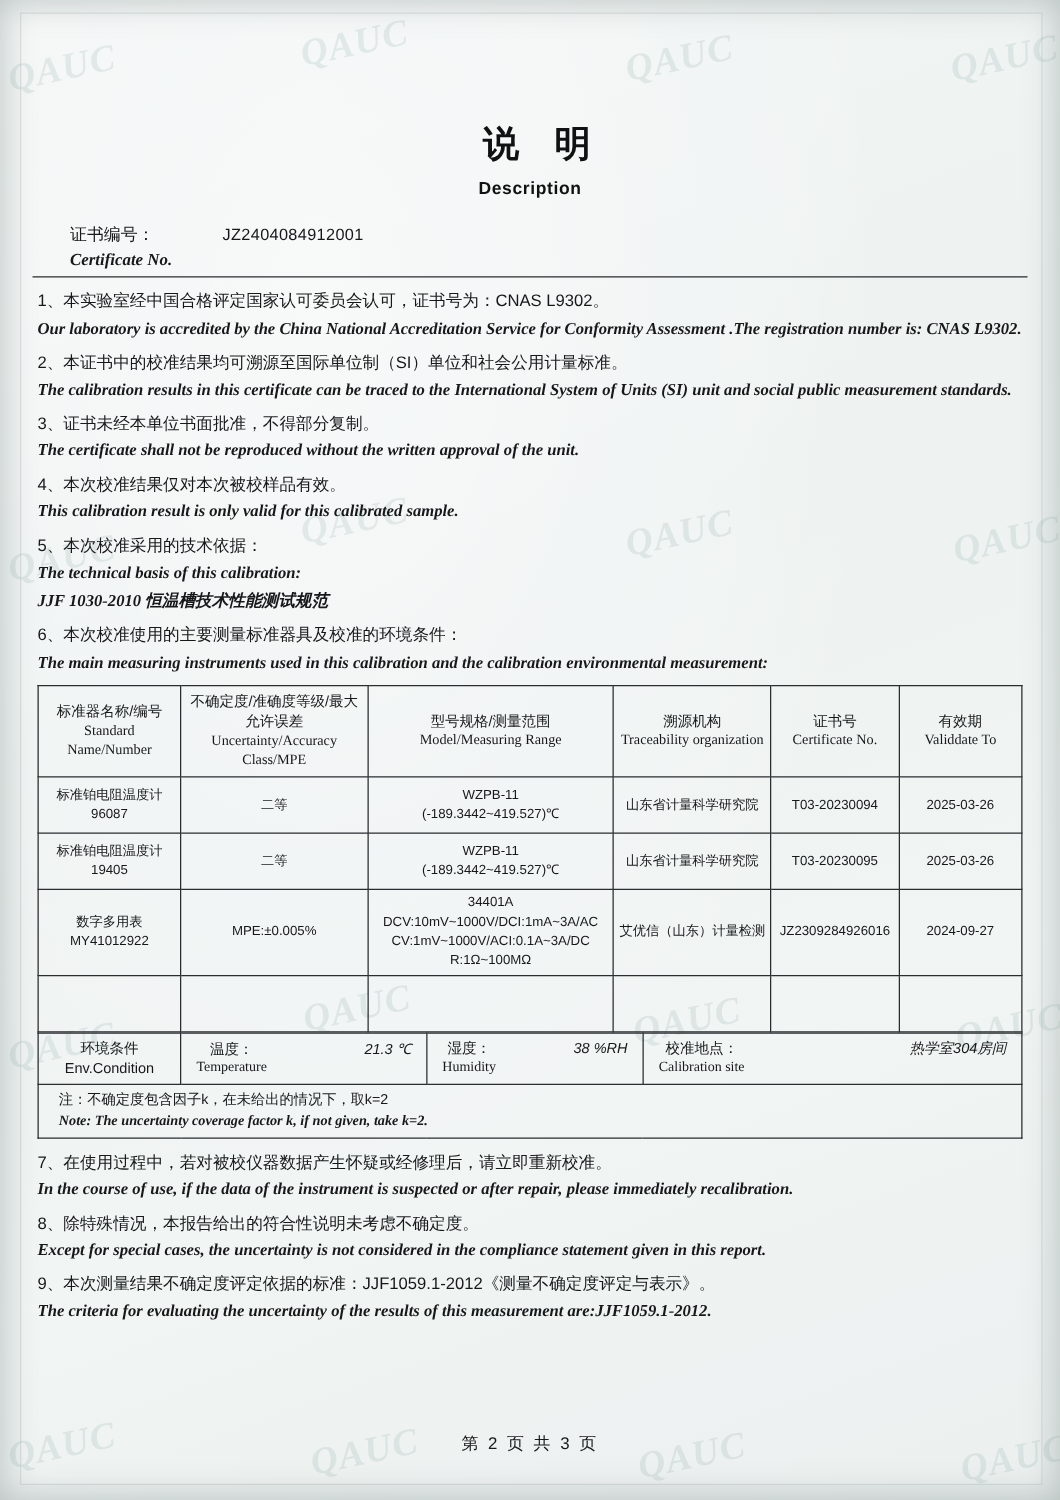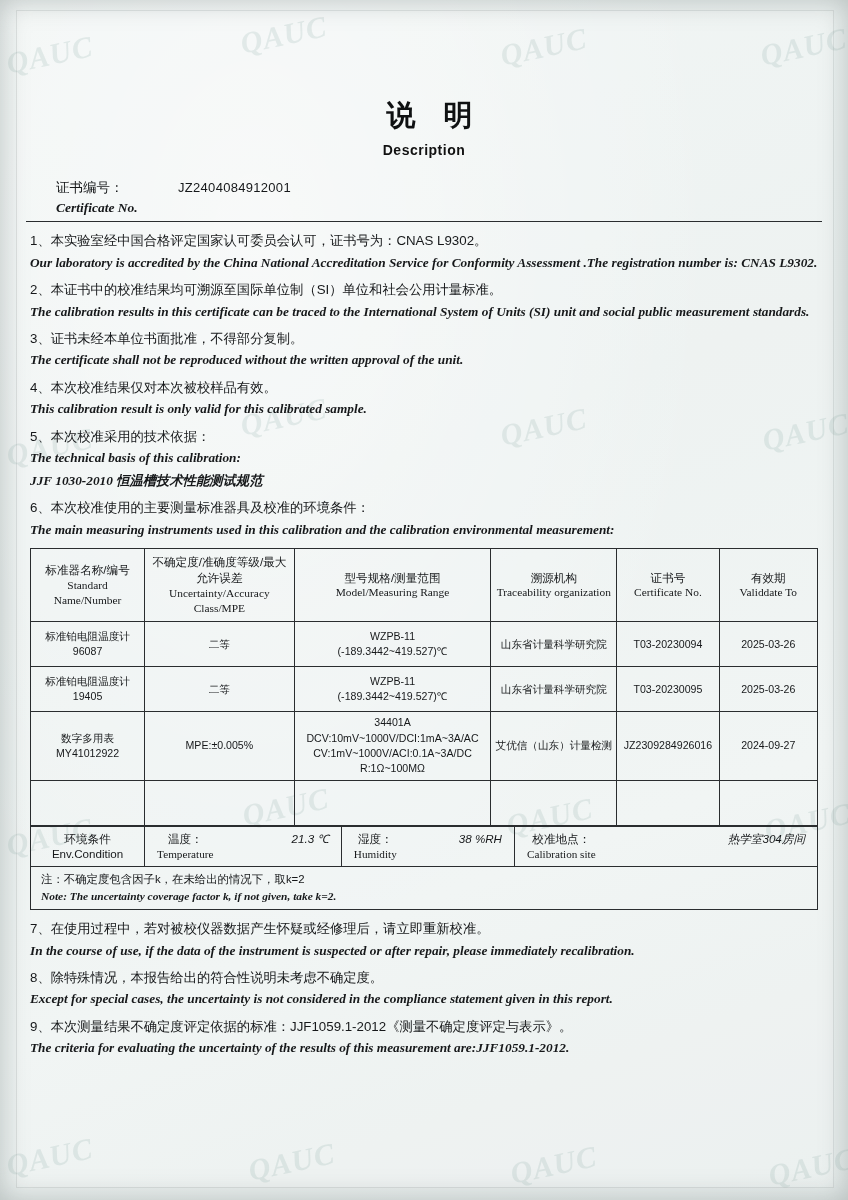--- a/index.html
+++ b/index.html
@@ -191,21 +191,21 @@
   .env-lbl .en { font-family: "Liberation Serif", serif; font-size: 11.2px; }
   .env-val {
     font-family: "Liberation Sans", sans-serif;
     font-size: 11.6px;
     white-space: nowrap;
     font-style: italic;
   }
   .note-cell {
     font-size: 11.6px;
     line-height: 1.5;
-    padding: 4px 10px !important;
+    padding: 4px 16px !important;
     text-align: left;
   }
   .note-cn { font-family: "Liberation Sans", sans-serif; }
   .note-en { font-style: italic; font-weight: bold; }
 
   .footer {
     position: absolute;
     left: 0;
     right: 0;
     bottom: 36px;
@@ -425,16 +425,17 @@
       <div class="p-cn">7、在使用过程中，若对被校仪器数据产生怀疑或经修理后，请立即重新校准。</div>
       <div class="p-en indent-none">In the course of use, if the data of the instrument is suspected or after repair, please immediately recalibration.</div>
 
       <div class="p-cn">8、除特殊情况，本报告给出的符合性说明未考虑不确定度。</div>
       <div class="p-en indent-none">Except for special cases, the uncertainty is not considered in the compliance statement given in this report.</div>
 
       <div class="p-cn">9、本次测量结果不确定度评定依据的标准：JJF1059.1-2012《测量不确定度评定与表示》。</div>
       <div class="p-en indent-none">The criteria for evaluating the uncertainty of the results of this measurement are:JJF1059.1-2012.</div>
     </div>
 
+    <div class="footer">第 2 页  共 3 页</div>
   </div>
 
   <div class="edge-shadow"></div>
 </div>
 
 </body></html>

